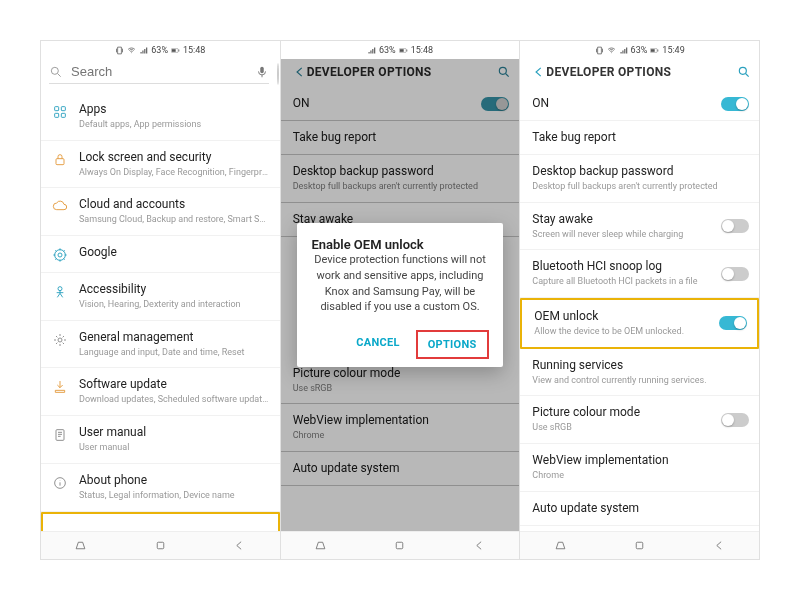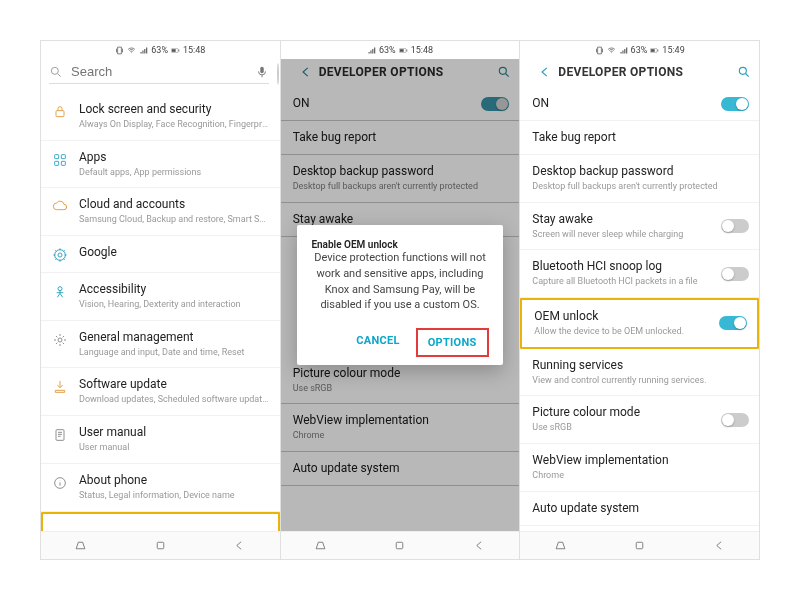--- a/index.html
+++ b/index.html
@@ -58,22 +58,21 @@
     font-size: 13px; color: #888;
     flex: 1; background: transparent;
   }
   .avatar {
     width: 22px; height: 22px; border-radius: 50%;
     background: radial-gradient(circle at 40% 35%, #d6b48c 0 40%, #8b6b4a 42% 100%);
     border: 1px solid #ccc;
   }
   .hdr {
     display: flex; align-items: center;
-    padding: 6px 8px 8px 18px;
-    gap: 6px;
+    padding: 6px 8px 8px 12px;
   }
   .hdr .title { font-size: 12px; font-weight: 700; letter-spacing: .3px; color: #333; flex:1; }
   .list { flex: 1; overflow: hidden; }
   .row {
     display: flex; align-items: flex-start;
     padding: 9px 10px;
     gap: 10px;
     border-bottom: 1px solid #f1f1f1;
   }
   .row.noicon { padding-left: 12px; }
@@ -105,21 +104,21 @@
   .overlay {
     position: absolute; inset: 18px 0 28px 0;
     background: rgba(0,0,0,.28);
     display:flex; align-items:center; justify-content:center;
   }
   .dialog {
     width: 86%; background:#fff; border-radius:2px;
     padding: 14px 14px 8px 14px;
     box-shadow: 0 6px 20px rgba(0,0,0,.25);
   }
-  .dialog .dtitle { font-size: 10px; font-weight: 600; margin-bottom: 0; }
+  .dialog .dtitle { font-size: 13px; font-weight: 600; margin-bottom: 0; }
   .dialog .dbody { font-size: 11px; color: #444; line-height: 1.45; text-align: center; }
   .dialog .dbtns { display:flex; justify-content:flex-end; gap:6px; margin-top:15px; }
   .dialog .dbtn { font-size: 11px; font-weight:700; color:#0aa8c9; padding:6px 10px; letter-spacing:.3px; }
   .dialog .dbtn.hl { border: 2px solid #e23b3b; }
   
   .content-bg { position:absolute; inset:18px 0 28px 0; }
   .icon-stroke { fill:none; stroke:#2aa0be; stroke-width:1.4; }
   .icon-stroke.orange { stroke:#e39a3c; }
   .icon-stroke.gray { stroke:#888; }
 </style>
@@ -161,41 +160,41 @@
             <path d="M6 11a6 6 0 0012 0M12 17v4" stroke="#777" fill="none" stroke-width="1.6"></path>
           </svg>
       </div>
       <div class="avatar"></div>
     </div>
 
     <div class="list" id="p1-list">
         <div class="row">
           <div class="ico">
             <svg viewBox="0 0 24 24">
-              <rect x="6" y="10" width="12" height="9" rx="1.5" class="icon-stroke orange"></rect>
-              <path d="M9 10V7a3 3 0 016 0v3" class="icon-stroke orange"></path>
-            </svg>
-          </div>
-          <div class="txt">
-            <div class="lbl">Lock screen and security</div>
-            <div class="sub">Always On Display, Face Recognition, Fingerpri…</div>
-          </div>
-        </div>
-        <div class="row">
-          <div class="ico">
-            <svg viewBox="0 0 24 24">
               <rect x="4" y="4" width="6" height="6" rx="1" class="icon-stroke"></rect>
               <rect x="14" y="4" width="6" height="6" rx="1" class="icon-stroke"></rect>
               <rect x="4" y="14" width="6" height="6" rx="1" class="icon-stroke"></rect>
               <rect x="14" y="14" width="6" height="6" rx="1" class="icon-stroke"></rect>
             </svg>
           </div>
           <div class="txt">
             <div class="lbl">Apps</div>
             <div class="sub">Default apps, App permissions</div>
+          </div>
+        </div>
+        <div class="row">
+          <div class="ico">
+            <svg viewBox="0 0 24 24">
+              <rect x="6" y="10" width="12" height="9" rx="1.5" class="icon-stroke orange"></rect>
+              <path d="M9 10V7a3 3 0 016 0v3" class="icon-stroke orange"></path>
+            </svg>
+          </div>
+          <div class="txt">
+            <div class="lbl">Lock screen and security</div>
+            <div class="sub">Always On Display, Face Recognition, Fingerpri…</div>
           </div>
         </div>
         <div class="row">
           <div class="ico">
             <svg viewBox="0 0 24 24">
               <path d="M7 16a5 5 0 010-10 6 6 0 0111 2 4 4 0 010 8H7z" class="icon-stroke orange"></path>
             </svg>
           </div>
           <div class="txt">
             <div class="lbl">Cloud and accounts</div>

